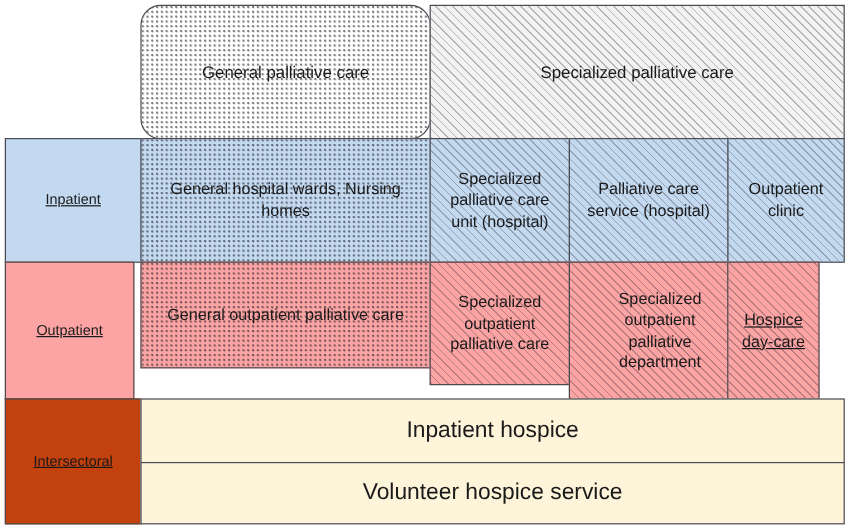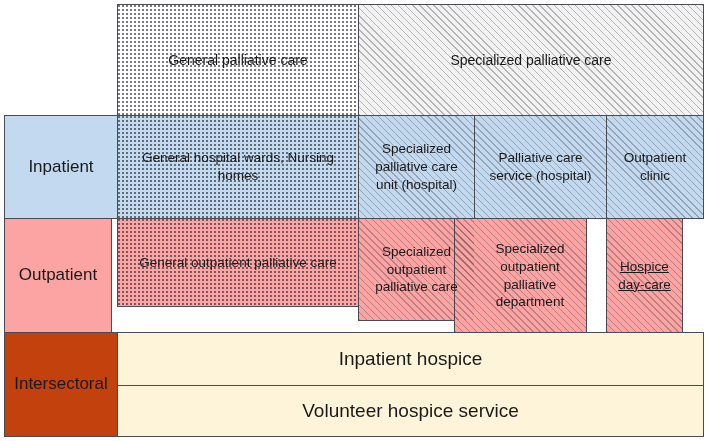--- a/index.html
+++ b/index.html
@@ -66,40 +66,40 @@
     background-image:
       repeating-linear-gradient(45deg,
         rgba(40,40,48,0.30) 0px,
         rgba(40,40,48,0.30) 1px,
         rgba(0,0,0,0) 1px,
         rgba(0,0,0,0) 5px);
   }
 
   
   .hdr { font-size: 14px; }
-  .rowlabel { font-size: 17px; }
+  .rowlabel { font-size: 12px; text-decoration: underline; }
 
   .sub {
     position: absolute;
     box-sizing: border-box;
     display: flex;
     align-items: center;
     justify-content: center;
     text-align: center;
     font-size: 19px;
     border: 1px solid #4a4a52;
     background-color: #fdf4d9;
   }
 </style>
 </head>
 <body>
 
 <div id="matrix">
 
-  <div class="cell hdr fill-white" style="left:117px; top:4px; width:242px; height:112px;">
+  <div class="cell hdr fill-white" style="left:117px; top:4px; width:242px; height:112px;border-radius:17px;">
     <span class="tex tex-dots"></span>
     <span class="label">General palliative care</span>
   </div>
 
   <div class="cell hdr" style="left:358px; top:4px; width:346px; height:112px; background-color:#f2f2f2;">
     <span class="tex tex-hatch"></span>
     <span class="label">Specialized palliative care</span>
   </div>
 
   <div class="cell rowlabel fill-blue" style="left:4px; top:115px; width:114px; height:104px;">
@@ -133,21 +133,21 @@
   <div class="cell fill-red" style="left:117px; top:218px; width:242px; height:89px;">
     <span class="tex tex-dots"></span>
     <span class="label">General outpatient palliative care</span>
   </div>
 
   <div class="cell fill-red" style="left:358px; top:218px; width:117px; height:103px;">
     <span class="tex tex-hatch"></span>
     <span class="label">Specialized outpatient palliative care</span>
   </div>
 
-  <div class="cell fill-red" style="left:454px; top:218px; width:133px; height:115px;padding-left:23px;">
+  <div class="cell fill-red" style="left:474px; top:218px; width:133px; height:115px;padding-left:23px;">
     <span class="tex tex-hatch"></span>
     <span class="label">Specialized outpatient palliative department</span>
   </div>
 
   <div class="cell fill-red" style="left:606px; top:218px; width:77px; height:115px;text-decoration:underline;">
     <span class="tex tex-hatch"></span>
     <span class="label">Hospice day-care</span>
   </div>
 
   <div class="cell rowlabel fill-cream" style="left:4px; top:332px; width:114px; height:105px;">

